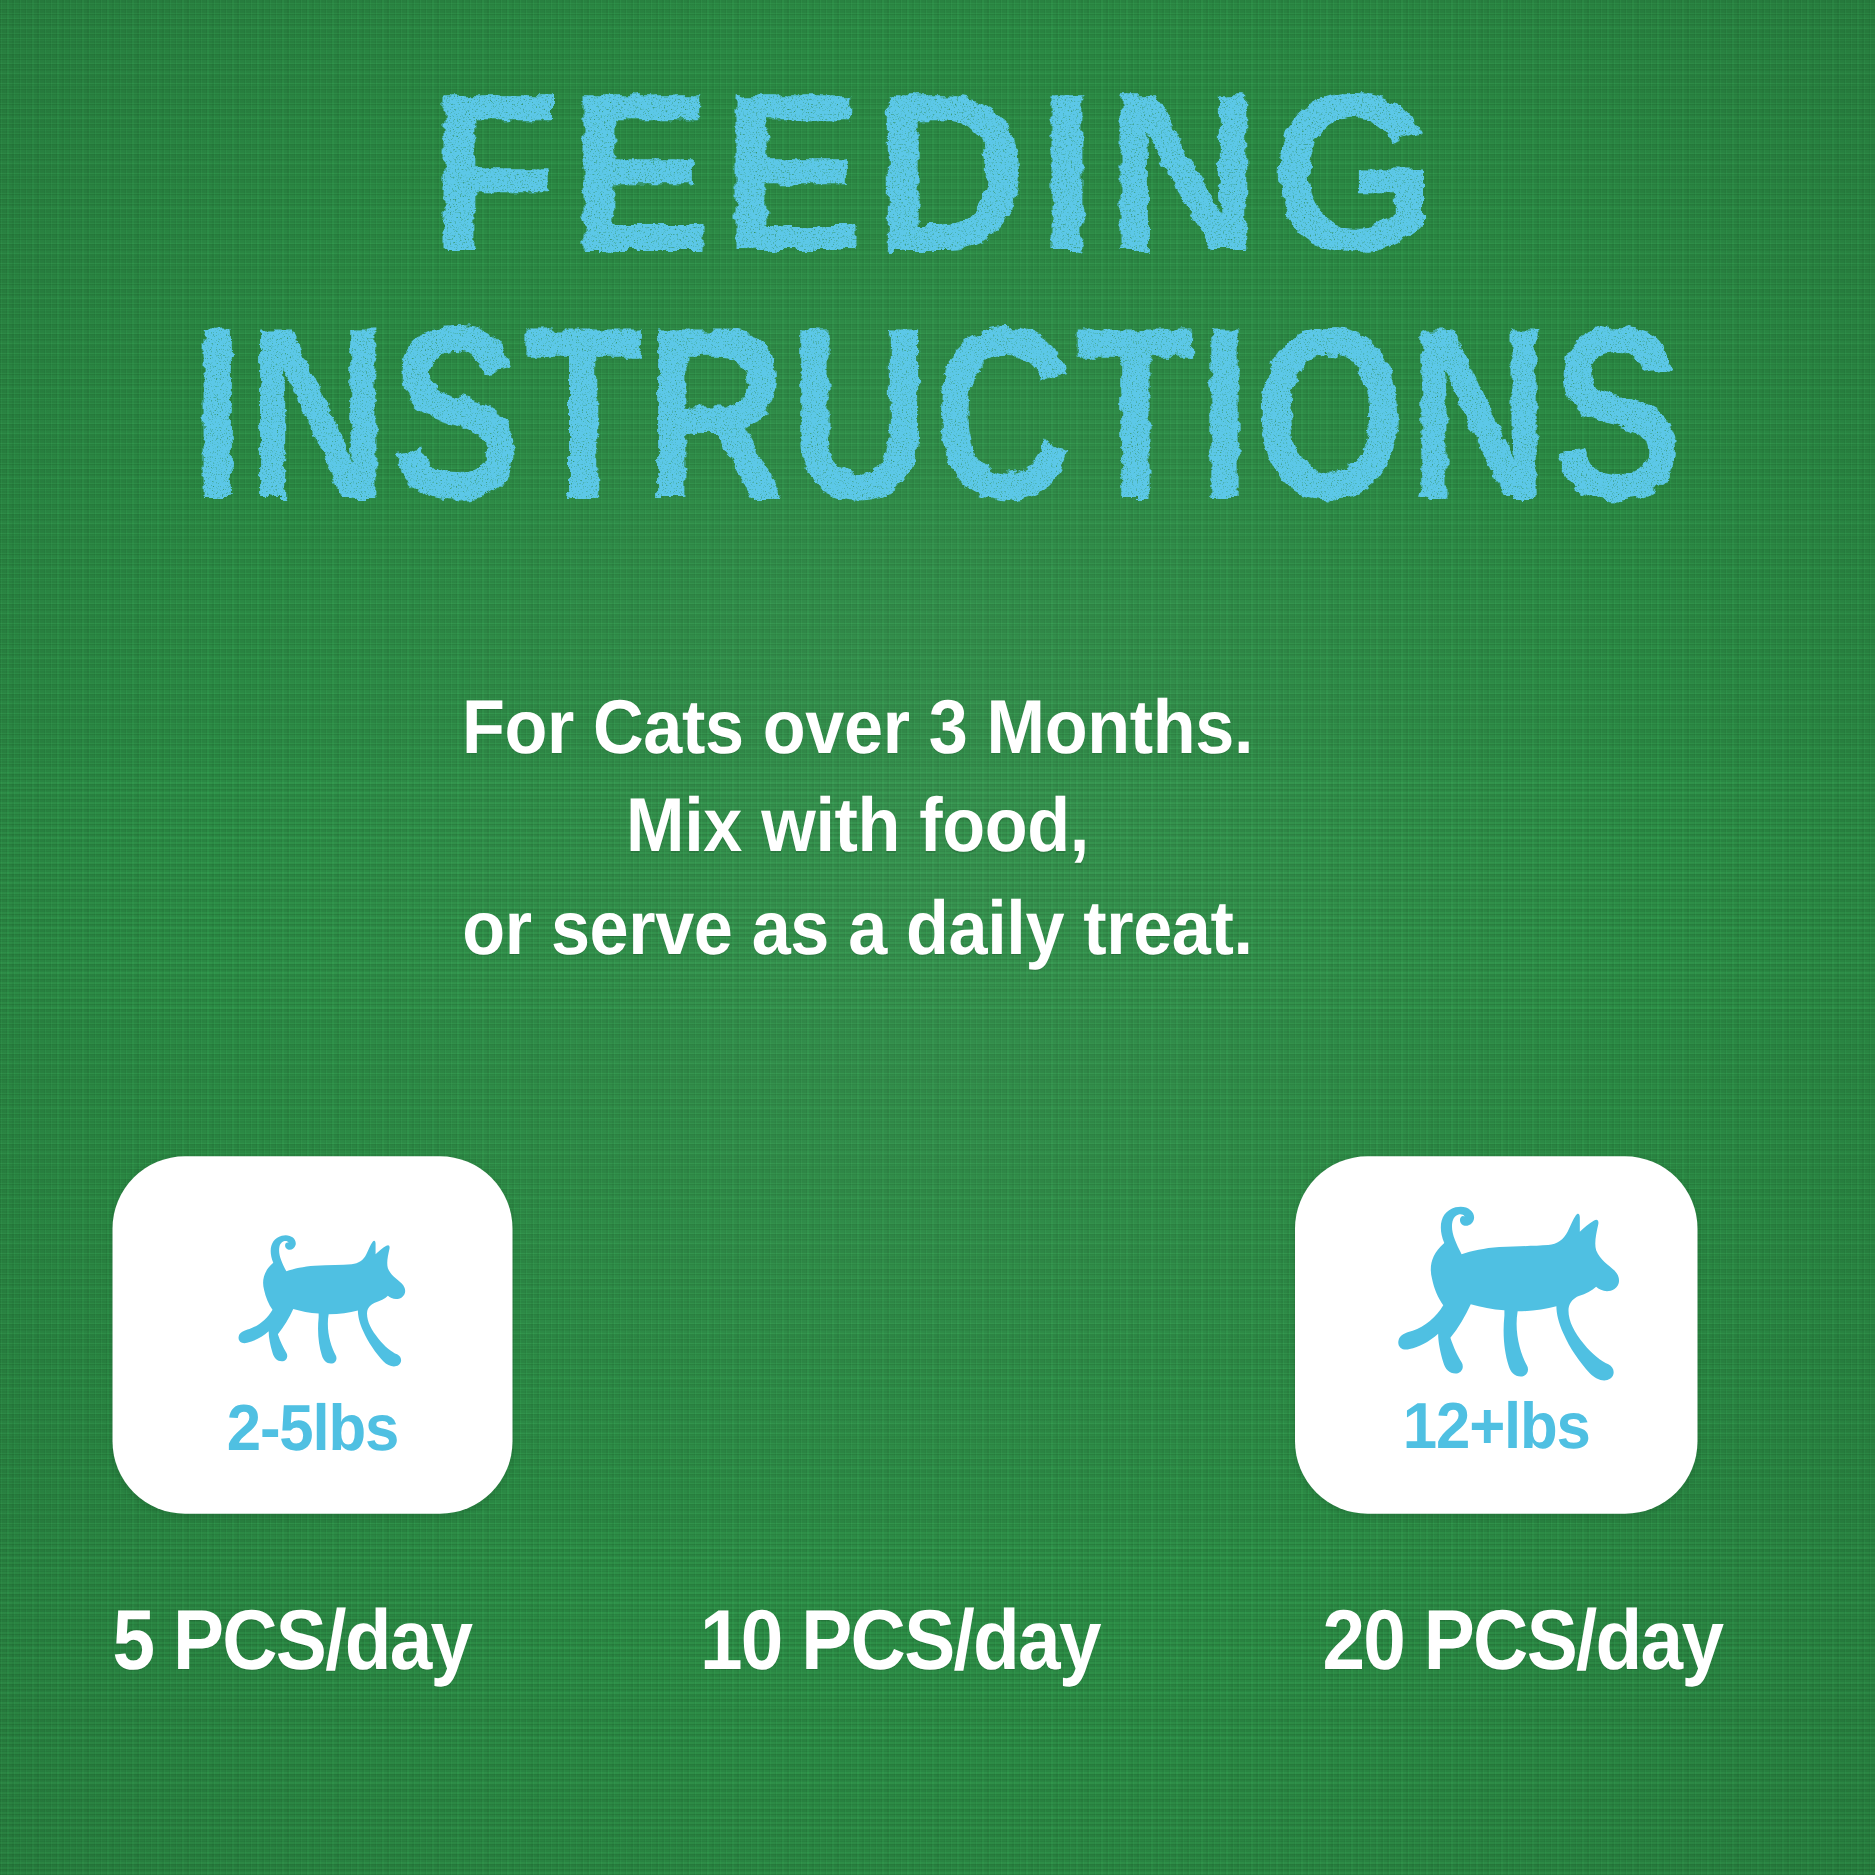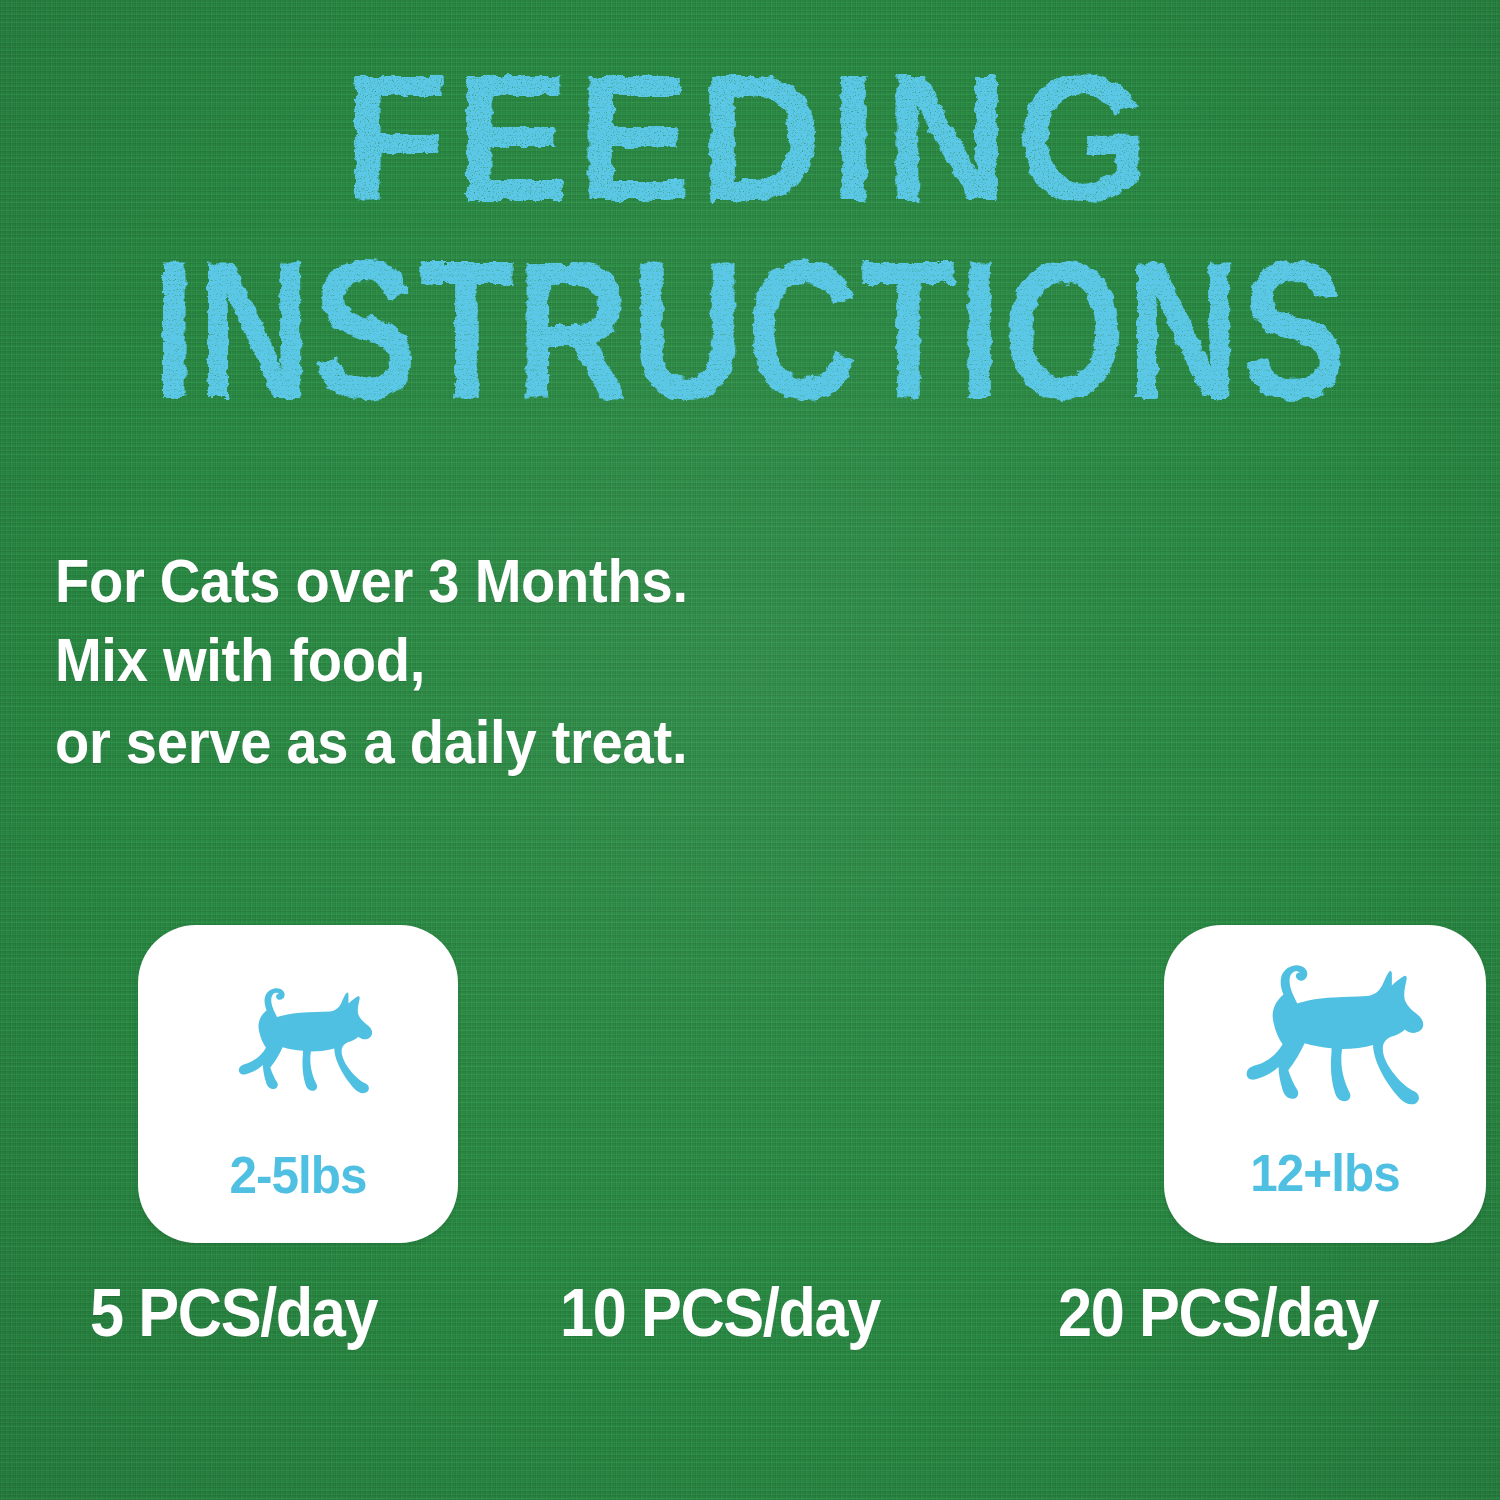--- a/index.html
+++ b/index.html
@@ -60,20 +60,21 @@
 
   #headline-line1 { top: 58px; }
   #headline-line2 { top: 238px; }
 
   
   #subtext {
     position: absolute;
     top: 543px;
     left: 0;
     width: 1372px;
+    text-align: center;
     color: #ffffff;
   }
   #subtext .ln {
     display: block;
     font-weight: bold;
     font-stretch: condensed;
     letter-spacing: -0.3px;
     text-shadow: 0 1px 0 rgba(0,0,0,0.12);
   }
   #subtext .l1 { font-size: 61px; line-height: 76px; transform: scaleX(0.92); }
@@ -84,30 +85,29 @@
   #cards {
     position: absolute;
     top: 925px;
     left: 0;
     width: 1500px;
     height: 320px;
   }
   .card {
     position: absolute;
     top: 0;
-    height: 318px;
+    height: 286px;
     background: #ffffff;
     border-radius: 58px;
     box-shadow: 0 2px 5px rgba(0,0,0,0.10);
     overflow: hidden;
-    margin-left: 48px;
   }
   #card-0 { left: 90px;   width: 320px; }
   #card-1 { left: 592px;  width: 320px; }
-  #card-2 { left: 1116px; width: 322px; }
+  #card-2 { left: 1036px; width: 322px; }
 
   .card .cat-wrap {
     position: absolute;
     left: 0; right: 0;
     display: flex;
     align-items: center;
     justify-content: center;
   }
   #card-0 .cat-wrap { top: 18px;  height: 200px; }
   #card-1 .cat-wrap { top: 8px;   height: 212px; }

